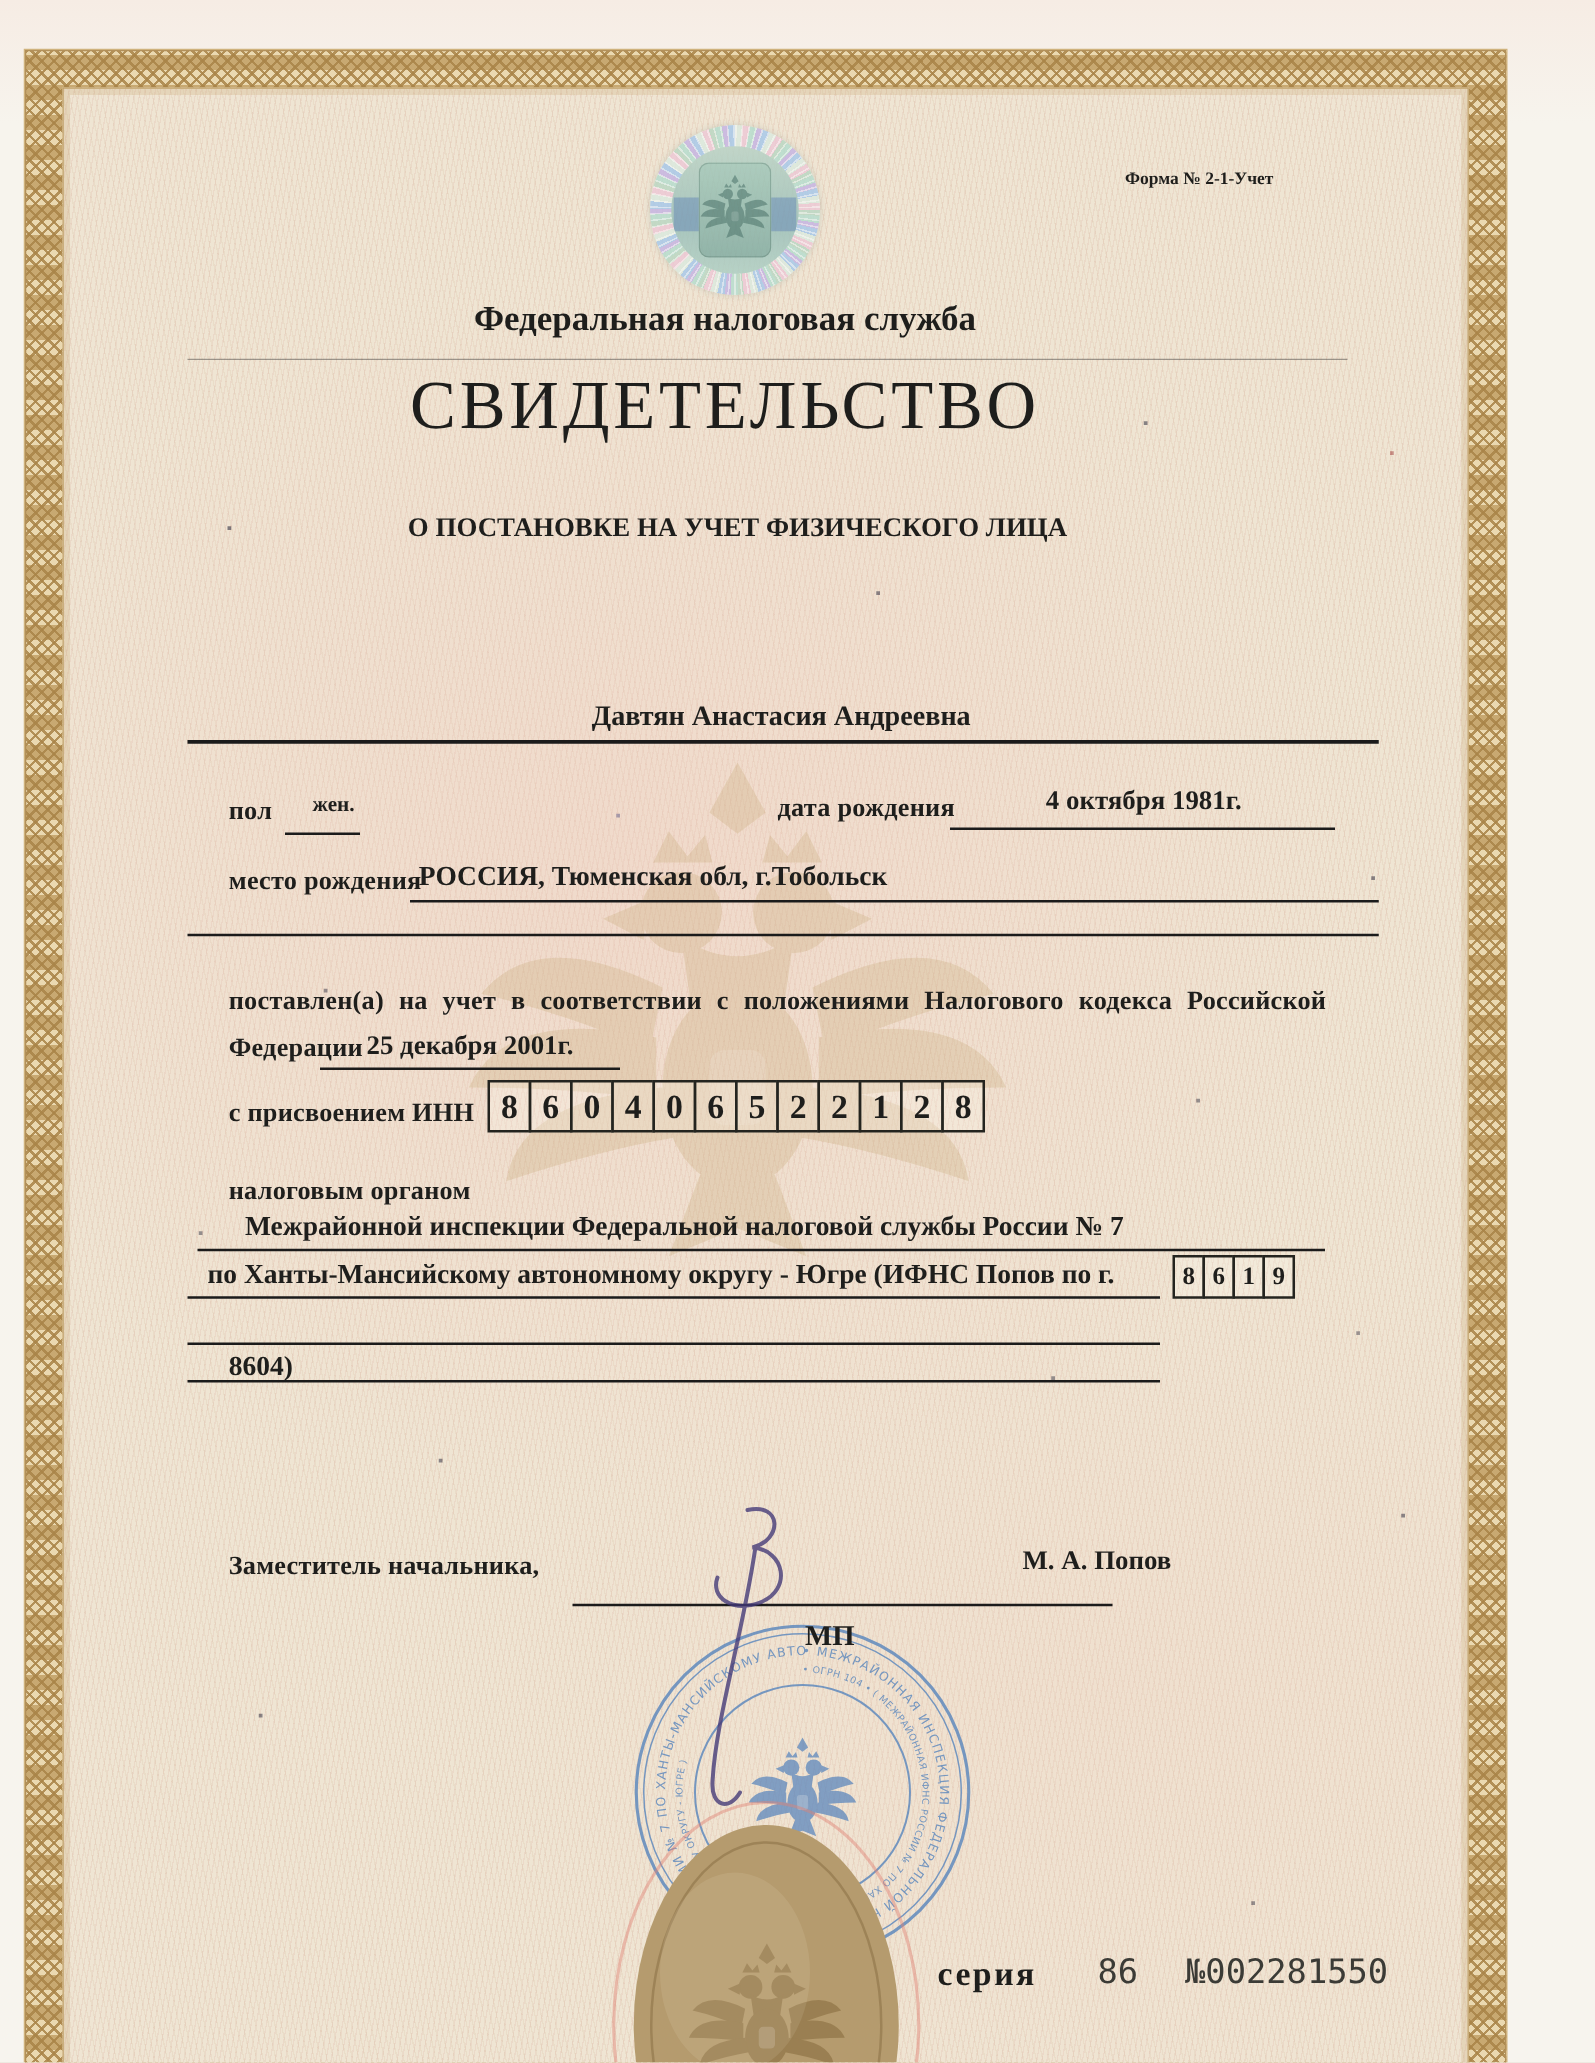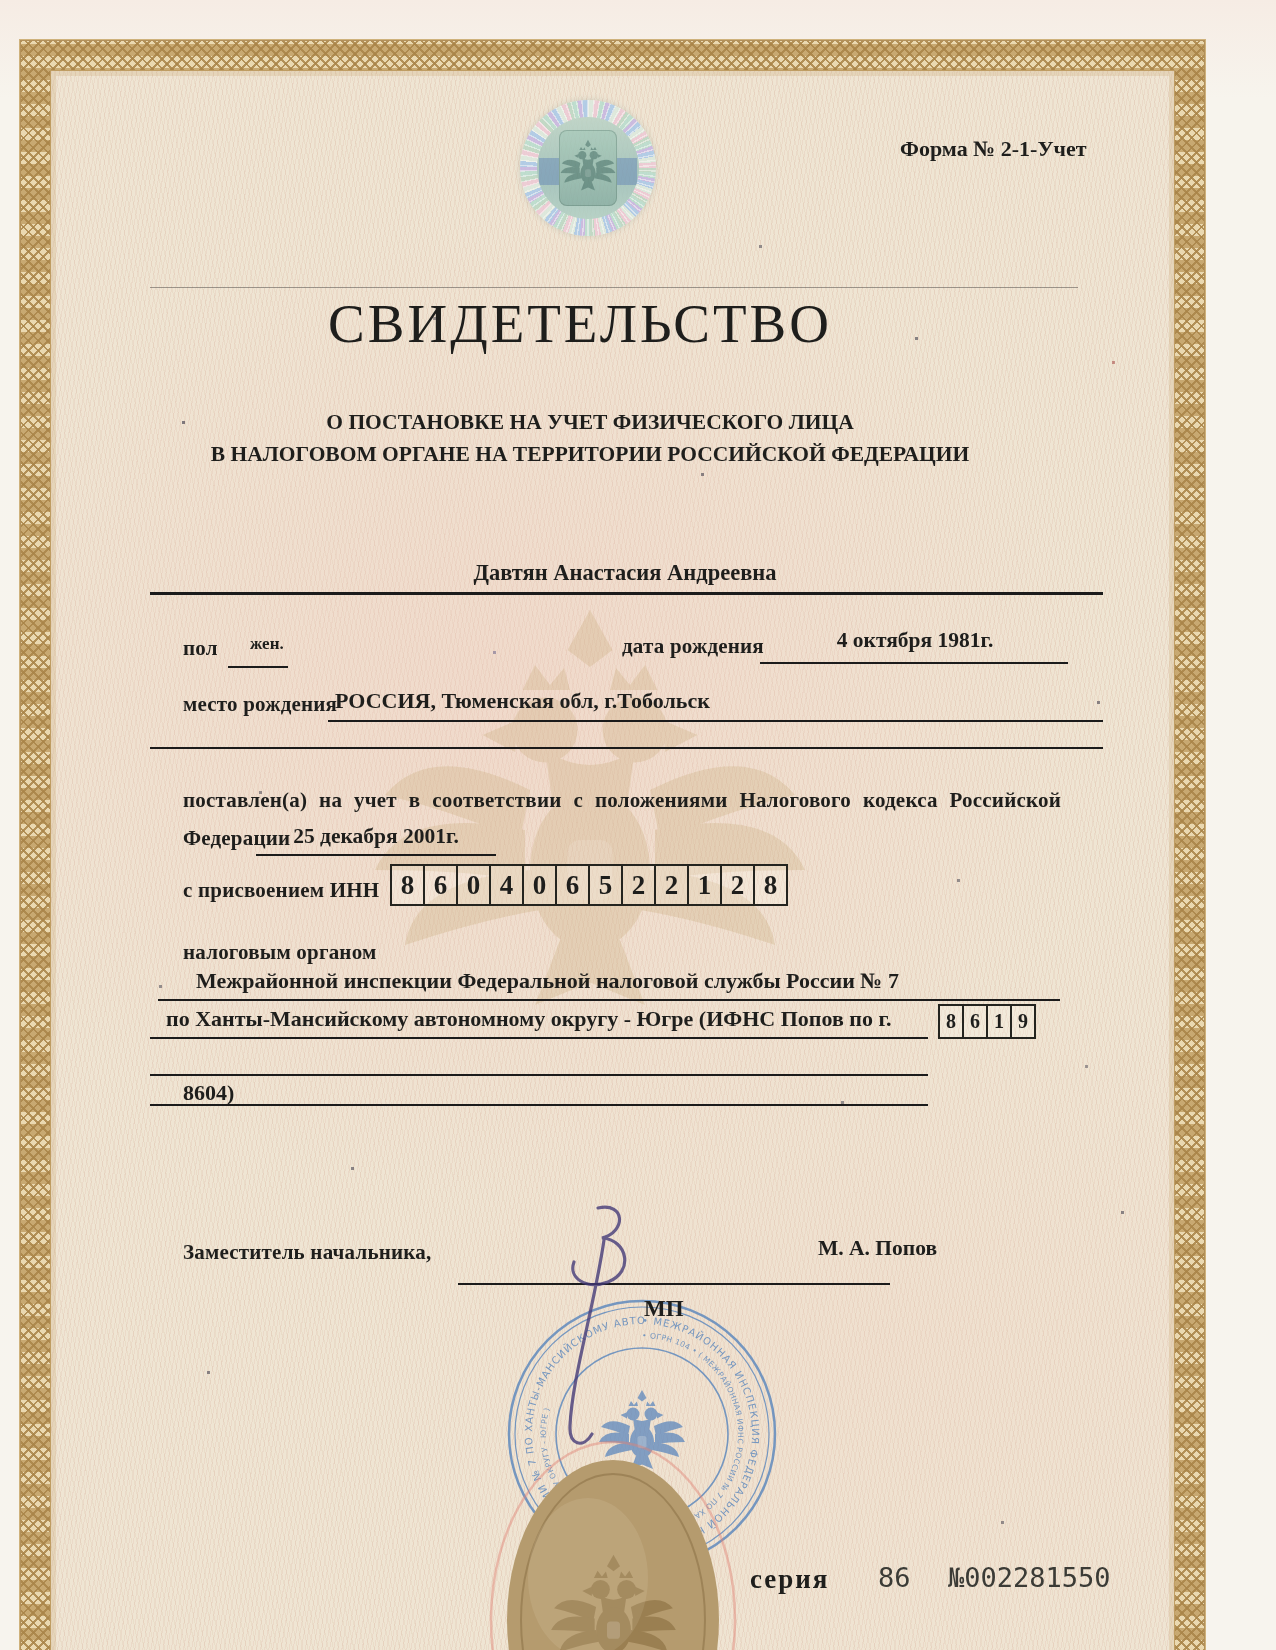--- a/index.html
+++ b/index.html
@@ -98,38 +98,38 @@
   <div class="frame">
     <div class="frame-inner"></div>
   </div>
 
   <svg class="wm" width="500" height="540" viewBox="0 0 100 100">
     <use href="#eagle" fill="#c9ad7d"></use>
   </svg>
 
   <div class="specks"></div>
 
-  <div class="abs ink" style="left:900px;top:136px;font-size:22px;font-weight:700;">Форма № 2-1-Учет</div>
+  <div class="abs ink" style="left:900px;top:136px;font-size:14px;font-weight:700;">Форма № 2-1-Учет</div>
 
   <div class="holo">
     <div class="holo-core">
       <div class="holo-band"></div>
       <div class="holo-shield"></div>
       <svg class="abs" style="left:50%;top:50%;transform:translate(-50%,-50%);" width="64" height="64" viewBox="0 0 100 100">
         <use href="#eagle" fill="#2f5f58" opacity="0.55"></use>
       </svg>
     </div>
   </div>
 
+  <div class="abs ink" style="left:150px;top:240px;width:860px;text-align:center;font-size:28px;font-weight:700;">Федеральная налоговая служба</div>
   <div class="rule-thin" style="left:150px;top:287px;width:928px;"></div>
   <div class="abs ink" style="left:150px;top:292px;width:860px;text-align:center;font-size:55px;font-weight:400;letter-spacing:3px;">СВИДЕТЕЛЬСТВО</div>
 
   <div class="abs ink" style="left:140px;top:406px;width:900px;text-align:center;font-size:21.5px;font-weight:700;line-height:1.5;">
     <div>О ПОСТАНОВКЕ НА УЧЕТ ФИЗИЧЕСКОГО ЛИЦА</div>
-    <div>В НАЛОГОВОМ ОРГАНЕ НА ТЕРРИТОРИИ РОССИЙСКОЙ ФЕДЕРАЦИИ</div>
   </div>
 
   <div class="abs val" style="left:150px;top:560px;width:950px;text-align:center;font-size:22.5px;">Давтян Анастасия Андреевна</div>
   <div class="rule" style="left:150px;top:592px;width:953px;height:3px;"></div>
 
   <div class="abs lbl" style="left:183px;top:636px;">пол</div>
   <div class="abs val" style="left:250px;top:634px;font-size:17px;">жен.</div>
   <div class="rule" style="left:228px;top:666px;width:60px;"></div>
   <div class="abs lbl" style="left:622px;top:634px;">дата рождения</div>
   <div class="abs val" style="left:762px;top:628px;width:306px;text-align:center;font-size:21.5px;">4 октября 1981г.</div>

